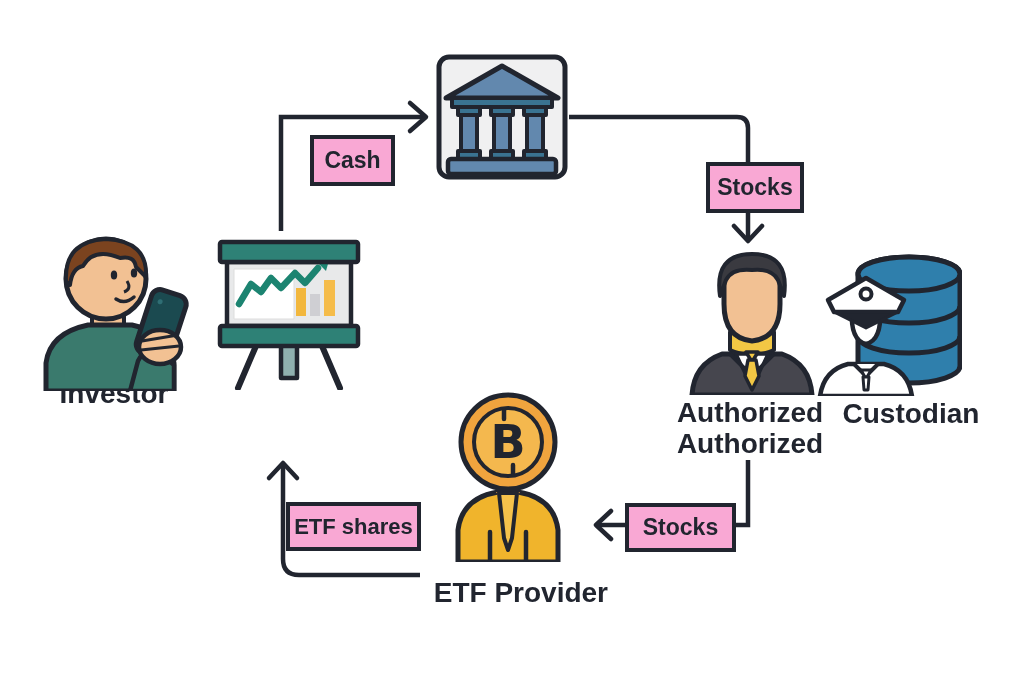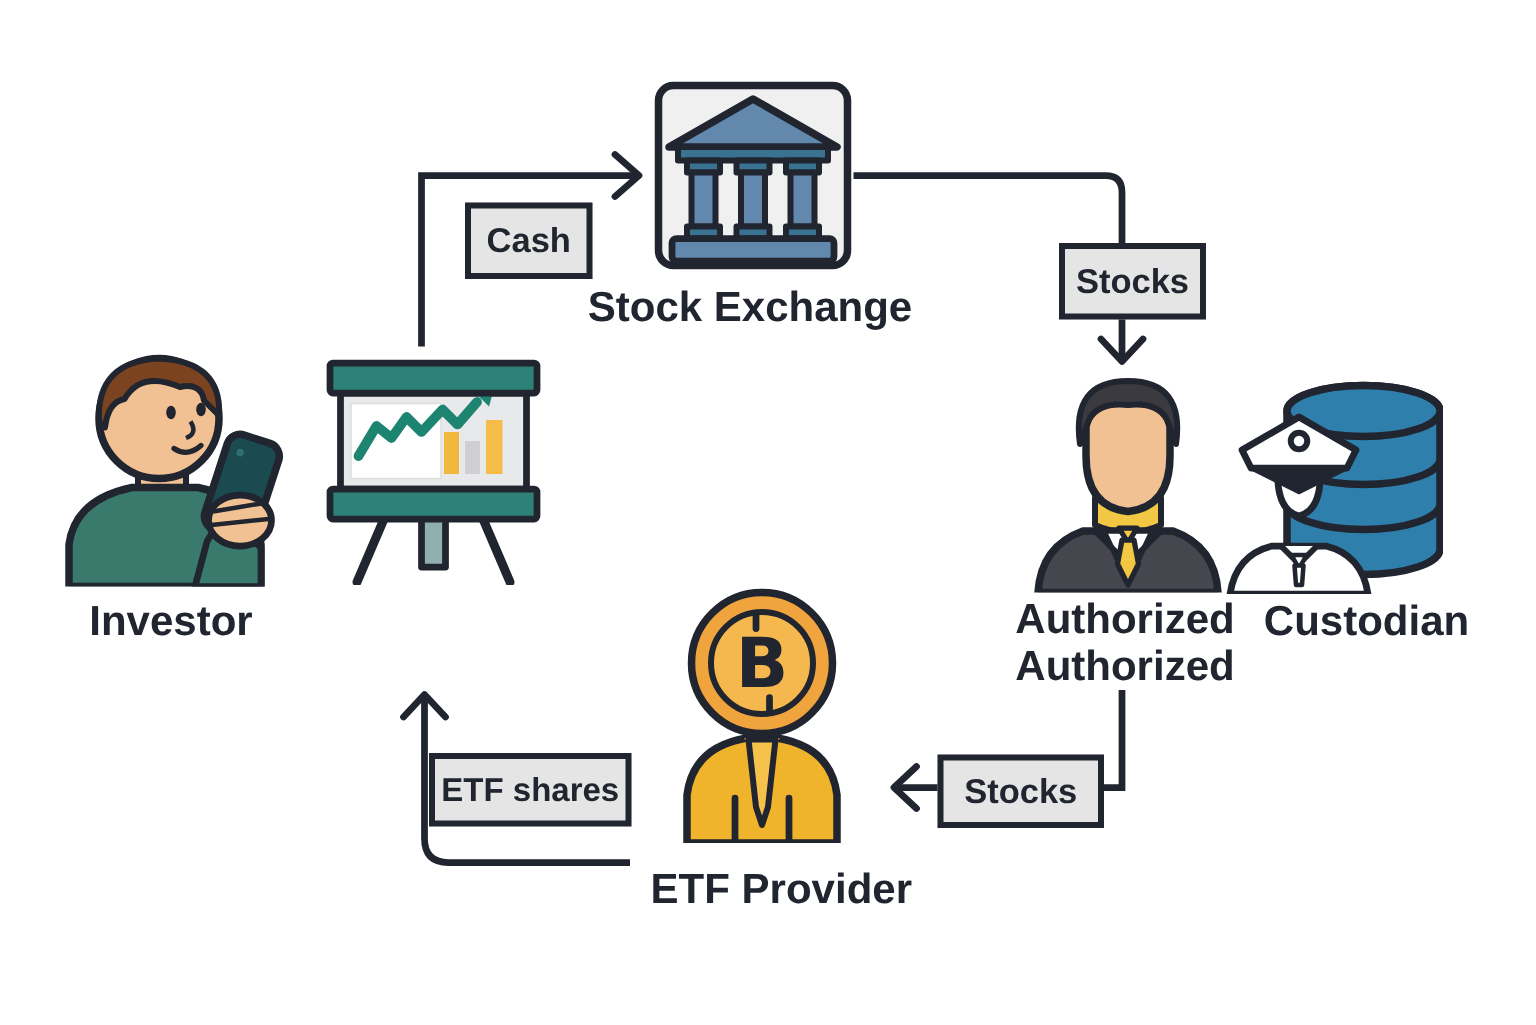--- a/index.html
+++ b/index.html
@@ -1,21 +1,21 @@
 <!DOCTYPE html>
 <html><head>
 <meta charset="utf-8">
 <style>
   html,body{margin:0;padding:0;background:#fff;}
   #canvas{position:relative;width:1024px;height:683px;background:#ffffff;overflow:hidden;
           font-family:"Liberation Sans", sans-serif;color:#21252F;}
   svg{display:block;}
   .node-label{position:absolute;text-align:center;font-weight:bold;font-size:28px;
               line-height:31px;color:#21252F;letter-spacing:0px;}
-  .flow-box{position:absolute;background:#e5e5e5;border:4px solid #21252F;
+  .flow-box{position:absolute;background:#f9a8d4;border:4px solid #21252F;
             display:flex;align-items:center;justify-content:center;
             font-weight:bold;font-size:23px;color:#21252F;z-index:3;}
   .icon-wrap{position:absolute;z-index:2;}
   #arrow-layer{position:absolute;left:0;top:0;z-index:1;}
 </style>
 </head>
 <body>
 
 <div id="canvas">
 
@@ -50,21 +50,21 @@
         <path d="M86 66 Q95 72 104 64" fill="none" stroke-width="3.5" stroke-linecap="round"></path>
         <g transform="rotate(18 130 95)">
           <rect x="112" y="58" width="36" height="66" rx="9" fill="#1B4A50" stroke-width="5"></rect>
           <circle cx="122" cy="70" r="2.5" fill="#2F6E74" stroke="none"></circle>
         </g>
         <ellipse cx="130" cy="114" rx="21" ry="17" fill="#F2C193" stroke-width="4.5"></ellipse>
         <path d="M112 108 L148 102 M111 117 L149 113" fill="none" stroke-width="3"></path>
       </g>
     </svg>
   </div>
-  <div class="node-label" style="left:24px;top:398px;width:180px;">
+  <div class="node-label" style="left:24px;top:378px;width:180px;">
     <span>Investor</span>
   </div>
 
   <div class="icon-wrap" style="left:214px;top:236px;">
     <svg width="150" height="154" viewBox="0 0 150 154">
       <g stroke="#21252F" stroke-linejoin="round">
         <path d="M42 110 L24 152" stroke-width="6" stroke-linecap="round" fill="none"></path>
         <path d="M108 110 L126 152" stroke-width="6" stroke-linecap="round" fill="none"></path>
         <rect x="67" y="108" width="16" height="34" fill="#8FB0AF" stroke-width="4.5"></rect>
         <rect x="13" y="26" width="124" height="64" fill="#E8E9EA" stroke-width="4.5"></rect>
@@ -97,23 +97,20 @@
           <rect x="55" y="97" width="22" height="8" fill="#3A7391" stroke-width="4"></rect>
         </g>
         <g>
           <rect x="88" y="53" width="22" height="8" fill="#3A7391" stroke-width="4"></rect>
           <rect x="91" y="61" width="16" height="36" fill="#6288AE" stroke-width="4"></rect>
           <rect x="88" y="97" width="22" height="8" fill="#3A7391" stroke-width="4"></rect>
         </g>
         <rect x="12" y="105" width="108" height="15" rx="3" fill="#6288AE" stroke-width="4.5"></rect>
       </g>
     </svg>
-  </div>
-  <div class="node-label" style="left:385px;top:189px;width:230px;">
-    <span>Stock Exchange</span>
   </div>
 
   <div class="icon-wrap" style="left:686px;top:252px;">
     <svg width="132" height="143" viewBox="0 0 132 143">
       <g stroke="#21252F" stroke-linejoin="round">
         <path d="M44 80 L88 80 L88 98 Q66 108 44 98 Z" fill="#F2C744" stroke-width="4"></path>
         <path d="M6 143 Q8 112 36 102 L96 102 Q124 112 126 143 Z" fill="#46464E" stroke-width="5"></path>
         <polygon points="50,102 66,136 82,102" fill="#FFFFFF" stroke-width="3.5"></polygon>
         <path d="M44 102 L62 120 M88 102 L70 120" fill="none" stroke-width="4"></path>
         <polygon points="60,100 72,100 66,110" fill="#F2C744" stroke-width="3.5"></polygon>

